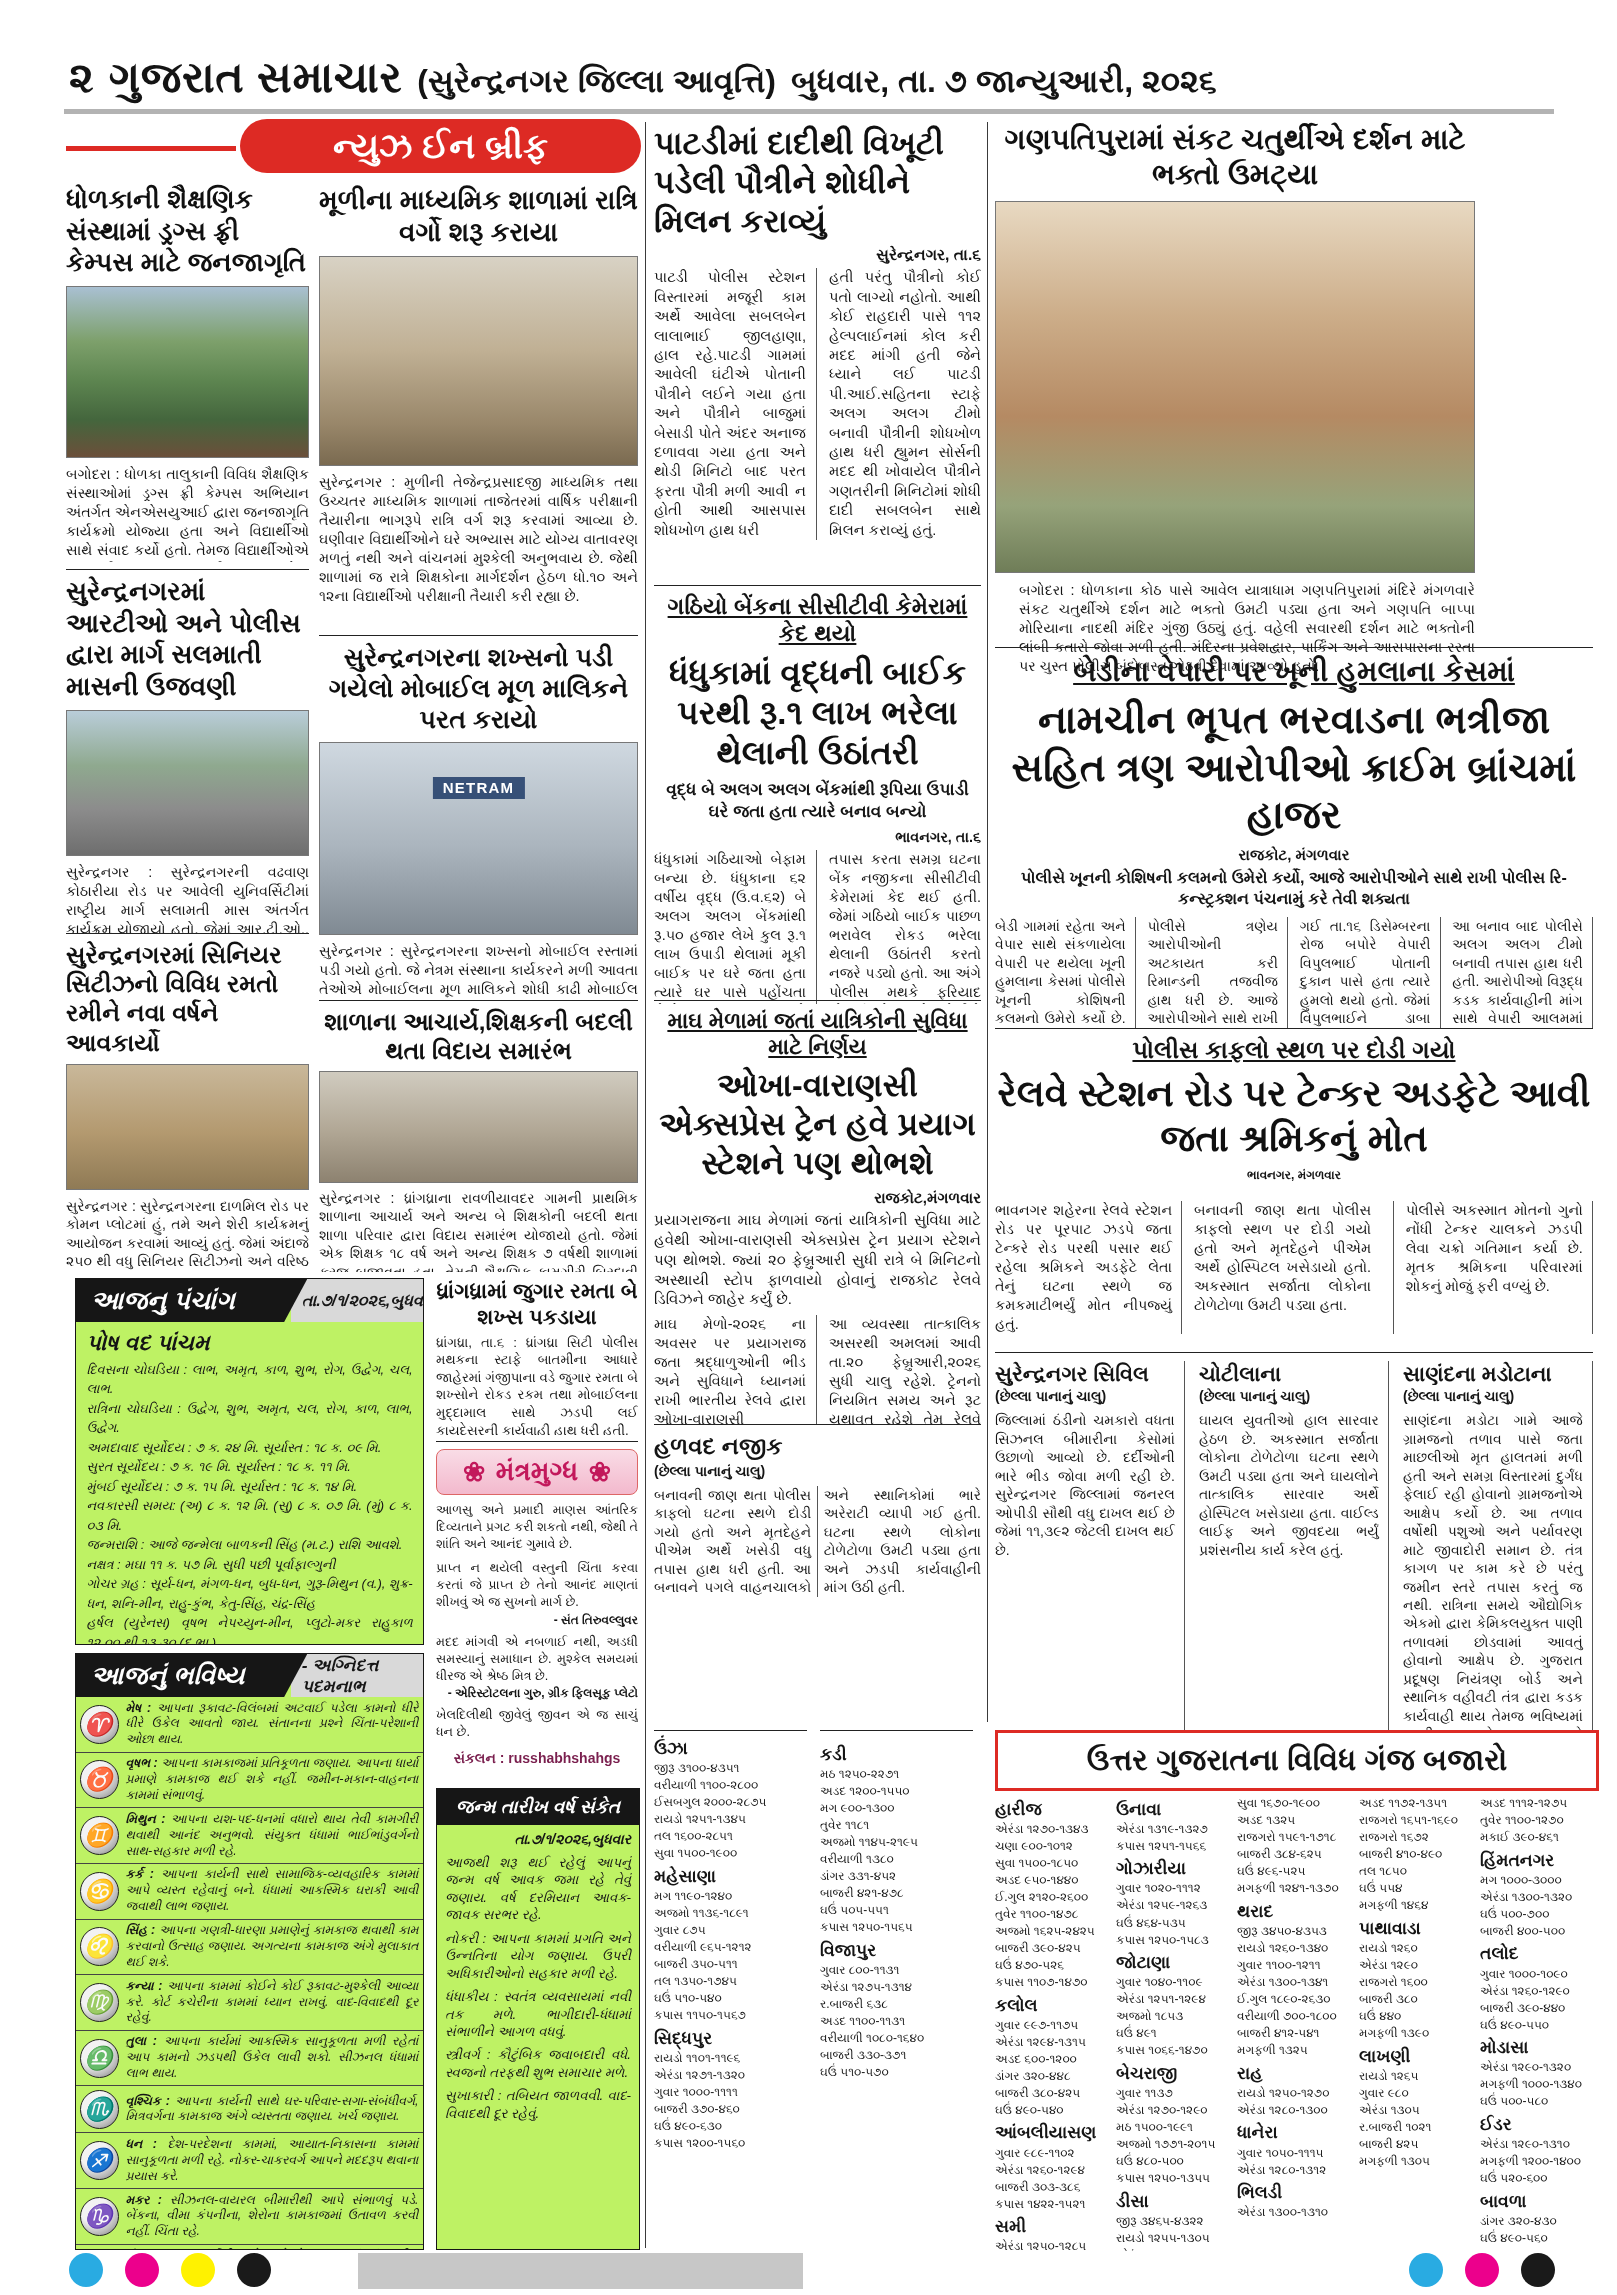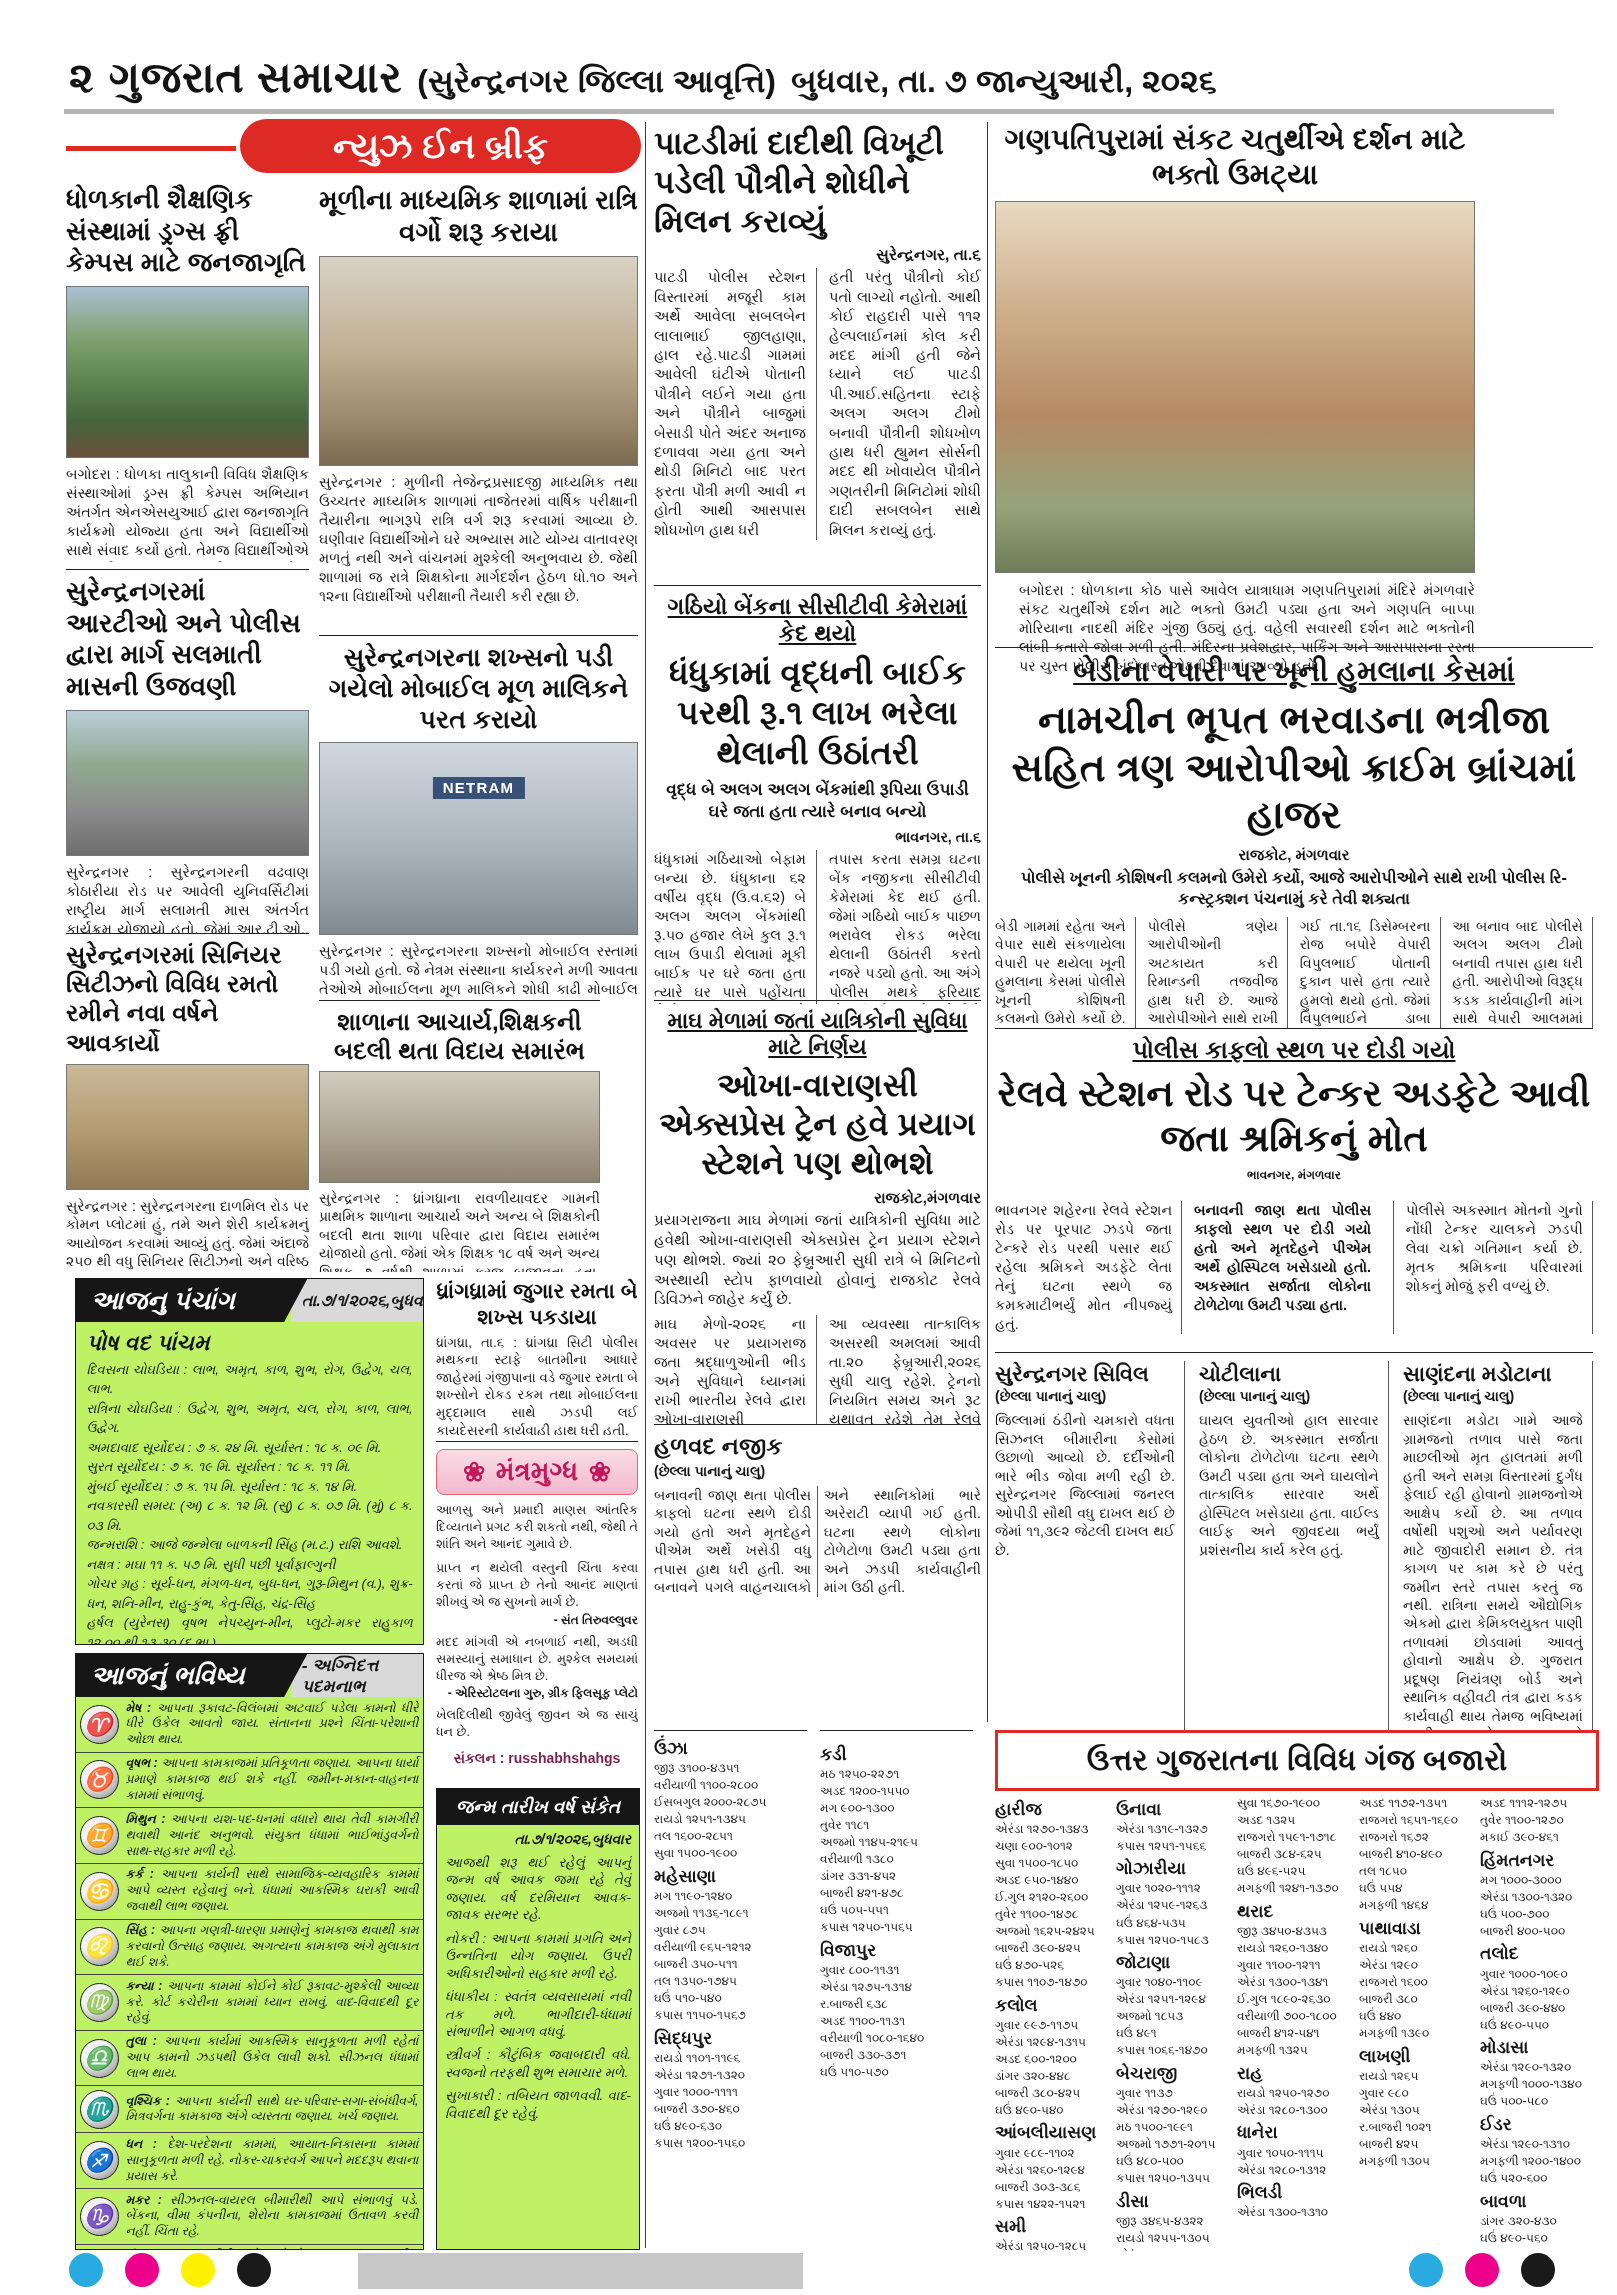--- a/index.html
+++ b/index.html
@@ -91,21 +91,21 @@
   </div>
 
   <div class="abs" style="left:319px;top:635px;width:319px;height:358px;overflow:hidden;border-top:1.2px solid #222;padding-top:5.8px;">
     <div class="hl" style="font-size:25.4px;text-align:center;">સુરેન્દ્રનગરના શખ્સનો પડી ગયેલો મોબાઈલ મૂળ માલિકને પરત કરાયો</div>
     <div class="photo" style="height:191px;margin:7px 0;background:linear-gradient(180deg,#cfd8e0 0%,#aab4bd 55%,#808a93 100%);">
       <span class="ph-label">NETRAM</span>
     </div>
     <div class="body" style="font-size:14.4px;">સુરેન્દ્રનગર : સુરેન્દ્રનગરના શખ્સનો મોબાઈલ રસ્તામાં પડી ગયો હતો. જે નેત્રમ સંસ્થાના કાર્યકરને મળી આવતા તેઓએ મોબાઈલના મૂળ માલિકને શોધી કાઢી મોબાઈલ પરત કર્યો હતો. પ્રામાણિકતાની સૌ કોઈએ સરાહના કરી હતી.</div>
   </div>
 
-  <div class="abs" style="left:319px;top:1000px;width:281px;height:265px;overflow:hidden;border-top:1.2px solid #222;padding-top:5.8px;">
+  <div class="abs" style="left:319px;top:1000px;width:319px;height:265px;overflow:hidden;border-top:1.2px solid #222;padding-top:5.8px;">
     <div class="hl" style="font-size:24px;text-align:center;">શાળાના આચાર્ય,શિક્ષકની બદલી થતા વિદાય સમારંભ</div>
     <div class="photo" style="height:110px;margin:5.8px 0;background:linear-gradient(180deg,#d0cbbf 0%,#b0a694 55%,#8d8270 100%);"></div>
     <div class="body" style="font-size:14px;">સુરેન્દ્રનગર : ધ્રાંગધ્રાના રાવળીયાવદર ગામની પ્રાથમિક શાળાના આચાર્ય અને અન્ય બે શિક્ષકોની બદલી થતા શાળા પરિવાર દ્વારા વિદાય સમારંભ યોજાયો હતો. જેમાં એક શિક્ષક ૧૮ વર્ષ અને અન્ય શિક્ષક ૭ વર્ષથી શાળામાં ફરજ બજાવતા હતા. તેમની શૈક્ષણિક કામગીરી બિરદાવી સન્માન કરાયું હતું.</div>
   </div>
 
   <div class="abs boxed" style="left:75px;top:1278px;width:347px;height:365px;overflow:hidden;">
     <div class="box-head">
       <div class="bh-left" style="font-size:25.4px;">આજનુ પંચાંગ</div>
       <div class="bh-right" style="font-size:16px;">તા.૭/૧/૨૦૨૬,બુધવાર</div>
     </div>
@@ -347,21 +347,21 @@
       </div>
   </div>
 
   <div class="abs" style="left:995px;top:1028px;width:598px;height:317px;overflow:hidden;border-top:1.7px solid #222;padding-top:7px;">
     <div class="kicker" style="font-size:24px;">પોલીસ કાફલો સ્થળ પર દોડી ગયો</div>
     <div class="hl" style="font-size:37px;text-align:center;margin:7px 0;">રેલવે સ્ટેશન રોડ પર ટેન્કર અડફેટે આવી જતા શ્રમિકનું મોત</div>
     <div class="dl" style="font-size:12px;text-align:center;margin-bottom:19px;">ભાવનગર, મંગળવાર</div>
     <div style="display:flex;gap:11.6px;">
 
     <div class="body" style="font-size:14.4px;flex:1;border-right:0.6px solid #555;padding-right:9.2px;">ભાવનગર શહેરના રેલવે સ્ટેશન રોડ પર પૂરપાટ ઝડપે જતા ટેન્કરે રોડ પરથી પસાર થઈ રહેલા શ્રમિકને અડફેટે લેતા તેનું ઘટના સ્થળે જ કમકમાટીભર્યું મોત નીપજ્યું હતું.</div>
-        <div class="body" style="font-size:14.4px;flex:1;border-right:0.6px solid #555;padding-right:22px;font-weight:bold;">બનાવની જાણ થતા પોલીસ કાફલો સ્થળ પર દોડી ગયો હતો અને મૃતદેહને પીએમ અર્થે હોસ્પિટલ ખસેડાયો હતો. અકસ્માત સર્જાતા લોકોના ટોળેટોળા ઉમટી પડ્યા હતા.</div>
+        <div class="body" style="font-size:14.4px;flex:1;border-right:0.6px solid #555;padding-right:22px;">બનાવની જાણ થતા પોલીસ કાફલો સ્થળ પર દોડી ગયો હતો અને મૃતદેહને પીએમ અર્થે હોસ્પિટલ ખસેડાયો હતો. અકસ્માત સર્જાતા લોકોના ટોળેટોળા ઉમટી પડ્યા હતા.</div>
         <div class="body" style="font-size:14.4px;flex:1;border-right:0.6px solid #555;padding-right:9.2px;">પોલીસે અકસ્માત મોતનો ગુનો નોંધી ટેન્કર ચાલકને ઝડપી લેવા ચક્રો ગતિમાન કર્યા છે. મૃતક શ્રમિકના પરિવારમાં શોકનું મોજું ફરી વળ્યું છે.</div>
       </div>
   </div>
 
   <div class="abs" style="left:995px;top:1352px;width:598px;height:370px;overflow:hidden;border-top:1.7px solid #222;padding-top:8px;display:flex;gap:14px;">
 
       <div style="flex:1;border-right:0.6px solid #555;padding-right:9.2px;">
         <div class="cont-title">સુરેન્દ્રનગર સિવિલ</div>
         <div class="cont-note">(છેલ્લા પાનાનું ચાલુ)</div>
         <div class="body" style="font-size:14px;">જિલ્લામાં ઠંડીનો ચમકારો વધતા સિઝનલ બીમારીના કેસોમાં ઉછાળો આવ્યો છે. દર્દીઓની ભારે ભીડ જોવા મળી રહી છે. સુરેન્દ્રનગર જિલ્લામાં જનરલ ઓપીડી સૌથી વધુ દાખલ થઈ છે જેમાં ૧૧,૩૯૨ જેટલી દાખલ થઈ છે.</div>

